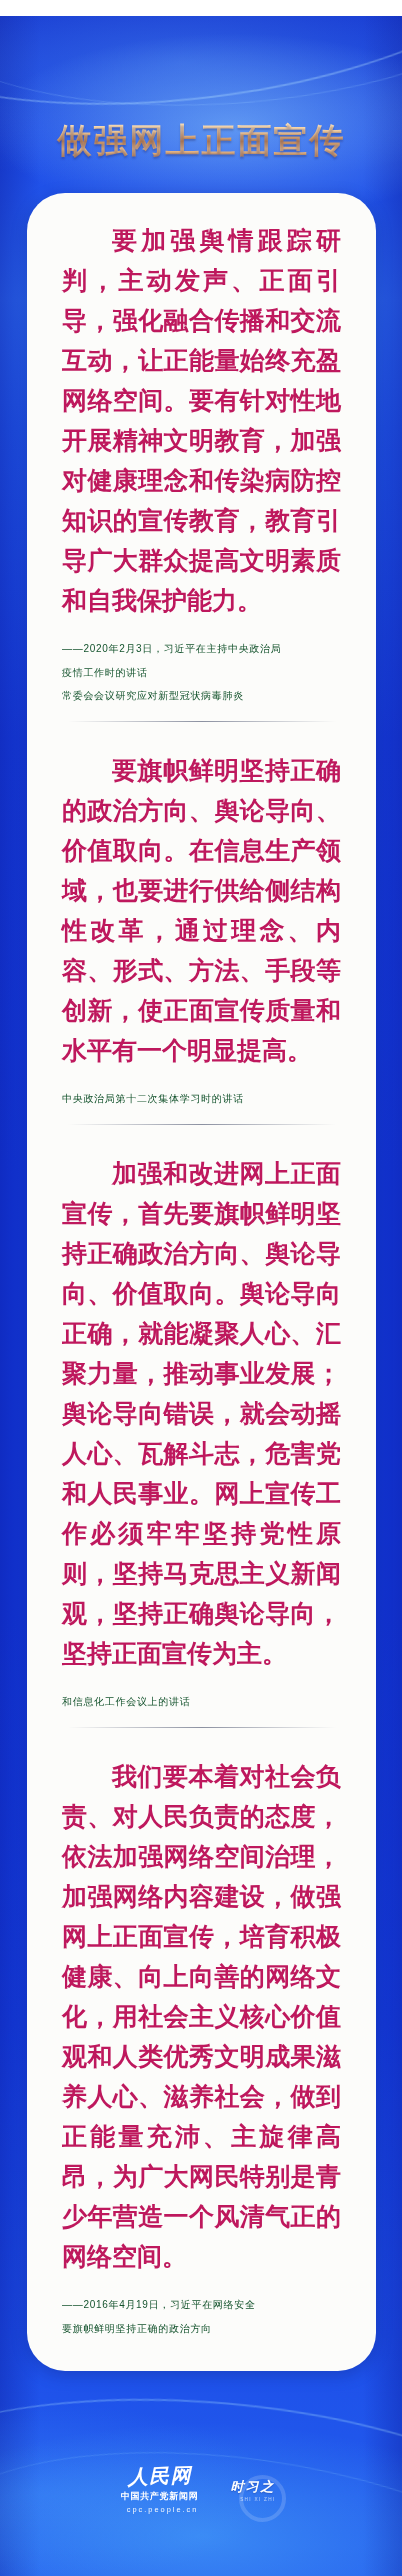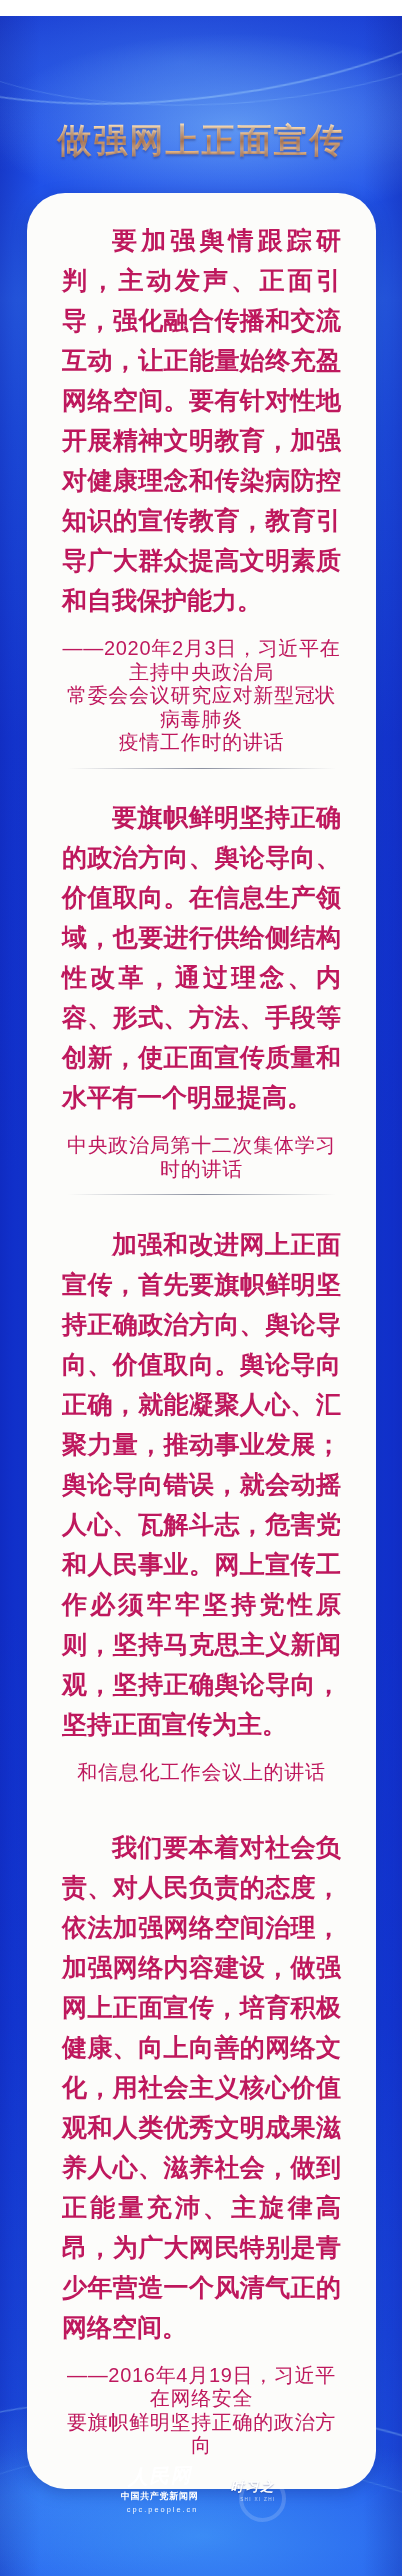--- a/index.html
+++ b/index.html
@@ -55,23 +55,23 @@
     font-family:"Liberation Serif","DejaVu Serif",serif;
     font-weight:600;
     font-size:25px;line-height:40px;
     color:#be185d;
     text-align:justify;
     text-justify:inter-character;
     text-indent:2em;
   }
   .quote-source{
     margin-top:16px;
-    text-align:center;
-    font-size:20px;line-height:23.5px;
-    color:#be185d;
+    text-align:left;
+    font-size:10px;line-height:23.5px;
+    color:#14532d;
     letter-spacing:0.7px;
   }
   .divider{
     height:0.7px;width:268px;
     margin:13.4px auto 29.5px auto;
     background:linear-gradient(90deg,rgba(130,135,150,0) 0%,rgba(120,126,145,.85) 50%,rgba(130,135,150,0) 100%);
   }
 
   .footer{
     position:absolute;top:2450px;left:0;right:0;
@@ -117,22 +117,22 @@
   <div class="streak s4"></div>
 
   <h1 class="title">做强网上正面宣传</h1>
 
   <main class="card">
 
     <section class="quote-block">
       <p class="quote-text">要加强舆情跟踪研判，主动发声、正面引导，强化融合传播和交流互动，让正能量始终充盈网络空间。要有针对性地开展精神文明教育，加强对健康理念和传染病防控知识的宣传教育，教育引导广大群众提高文明素质和自我保护能力。</p>
       <div class="quote-source">
         <div class="source-line">——2020年2月3日，习近平在主持中央政治局</div>
+        <div class="source-line">疫情工作时的讲话</div>
         <div class="source-line">常委会会议研究应对新型冠状病毒肺炎</div>
-        <div class="source-line">疫情工作时的讲话</div>
       </div>
     </section>
 
     <div class="divider"></div>
 
     <section class="quote-block">
       <p class="quote-text">要旗帜鲜明坚持正确的政治方向、舆论导向、价值取向。在信息生产领域，也要进行供给侧结构性改革，通过理念、内容、形式、方法、手段等创新，使正面宣传质量和水平有一个明显提高。</p>
       <div class="quote-source">
         <div class="source-line">中央政治局第十二次集体学习时的讲话</div>
       </div>

